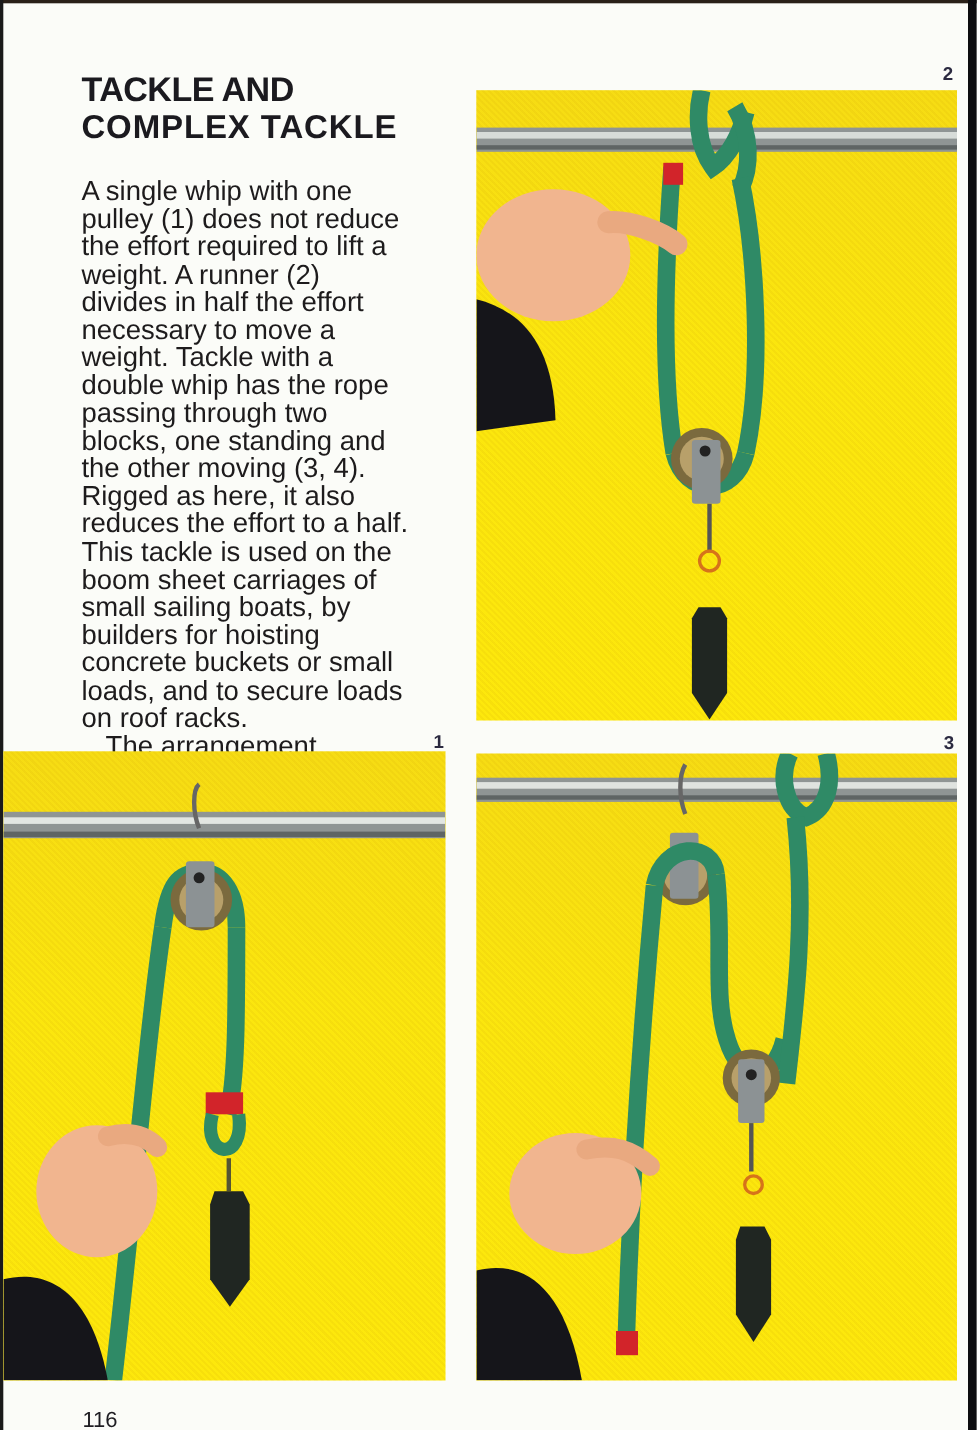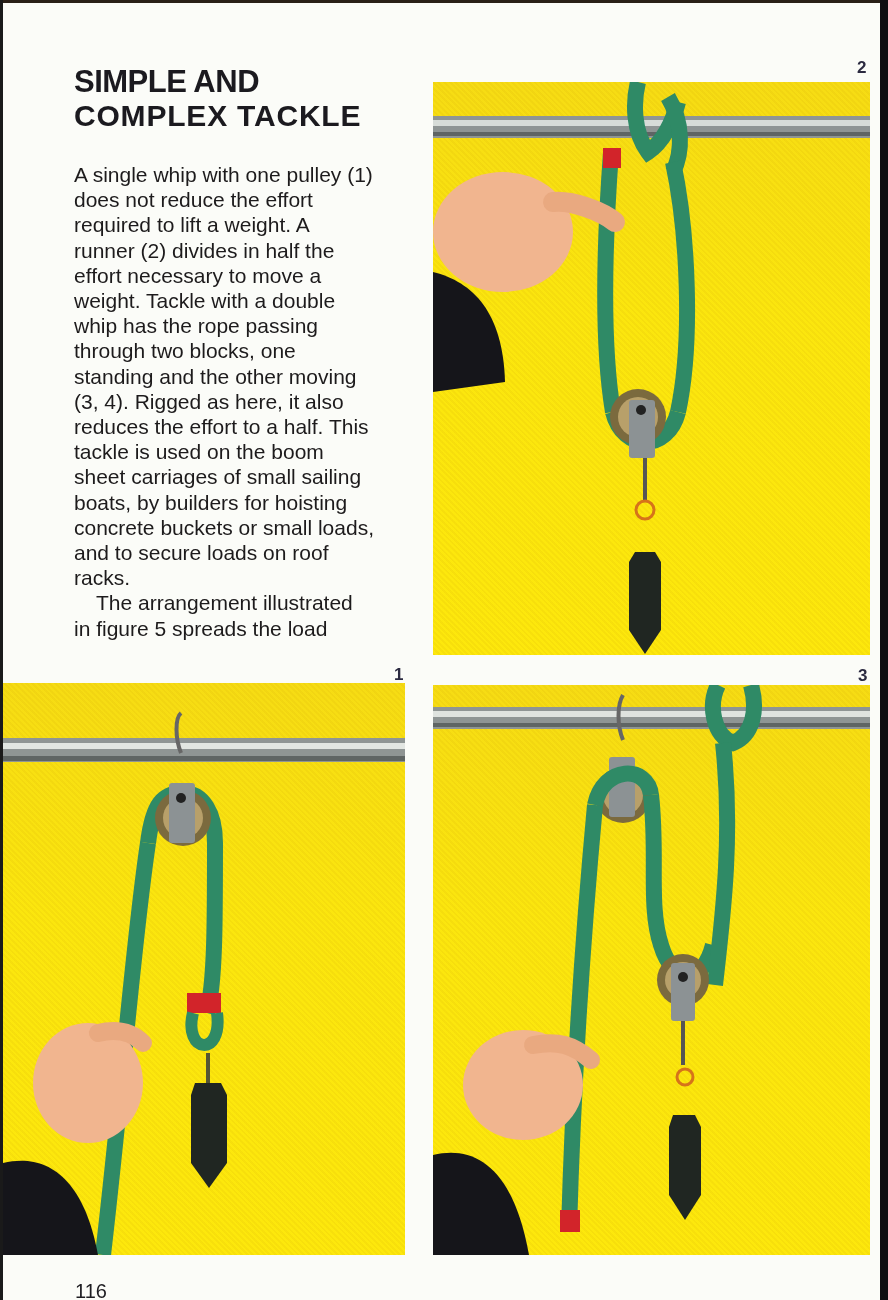--- a/index.html
+++ b/index.html
@@ -15,21 +15,21 @@
 
   .title {
     position: absolute; left: 74px; top: 66px; margin: 0;
     font-weight: bold; line-height: 1;
   }
   .title .l1 { display: block; font-size: 31px; letter-spacing: -0.5px; }
   .title .l2 { display: block; font-size: 30px; letter-spacing: 0.8px; margin-top: 4px; }
 
   .body-text {
     position: absolute; left: 74px; top: 162px; width: 300px;
-    font-size: 21px; line-height: 25.2px; color: #1d1b1c;
+    font-size: 25px; line-height: 25.2px; color: #1d1b1c;
   }
   .body-text p { margin: 0; }
   .body-text p + p { text-indent: 22px; }
 
   .fig-num { position: absolute; font-size: 17px; font-weight: bold; color: #2b2a40; }
 
   .photo {
     position: absolute; overflow: hidden;
     background:
       repeating-linear-gradient(45deg, rgba(200,150,0,0.10) 0 2px, rgba(255,240,0,0.0) 2px 4px),
@@ -44,21 +44,21 @@
   .page-number { position: absolute; left: 75px; top: 1280px; font-size: 20px; color: #1e1d22; }
 </style>
 </head>
 <body>
 
 <div class="top-edge"></div>
 <div class="left-edge"></div>
 <div class="right-edge"></div>
 
 <h1 class="title">
-  <span class="l1">SIMPLE AND</span>
+  <span class="l1">TACKLE AND</span>
   <span class="l2">COMPLEX TACKLE</span>
 </h1>
 
 <div class="body-text">
   <p>A single whip with one pulley (1) does not reduce the effort required to lift a weight. A runner (2) divides in half the effort necessary to move a weight. Tackle with a double whip has the rope passing through two blocks, one standing and the other moving (3, 4). Rigged as here, it also reduces the effort to a half. This tackle is used on the boom sheet carriages of small sailing boats, by builders for hoisting concrete buckets or small loads, and to secure loads on roof racks.</p>
   <p>The arrangement illustrated in figure 5 spreads the load</p>
 </div>
 
 <span class="fig-num" style="left:857px; top:58px;">2</span>
 <div class="photo" id="photo-2">

